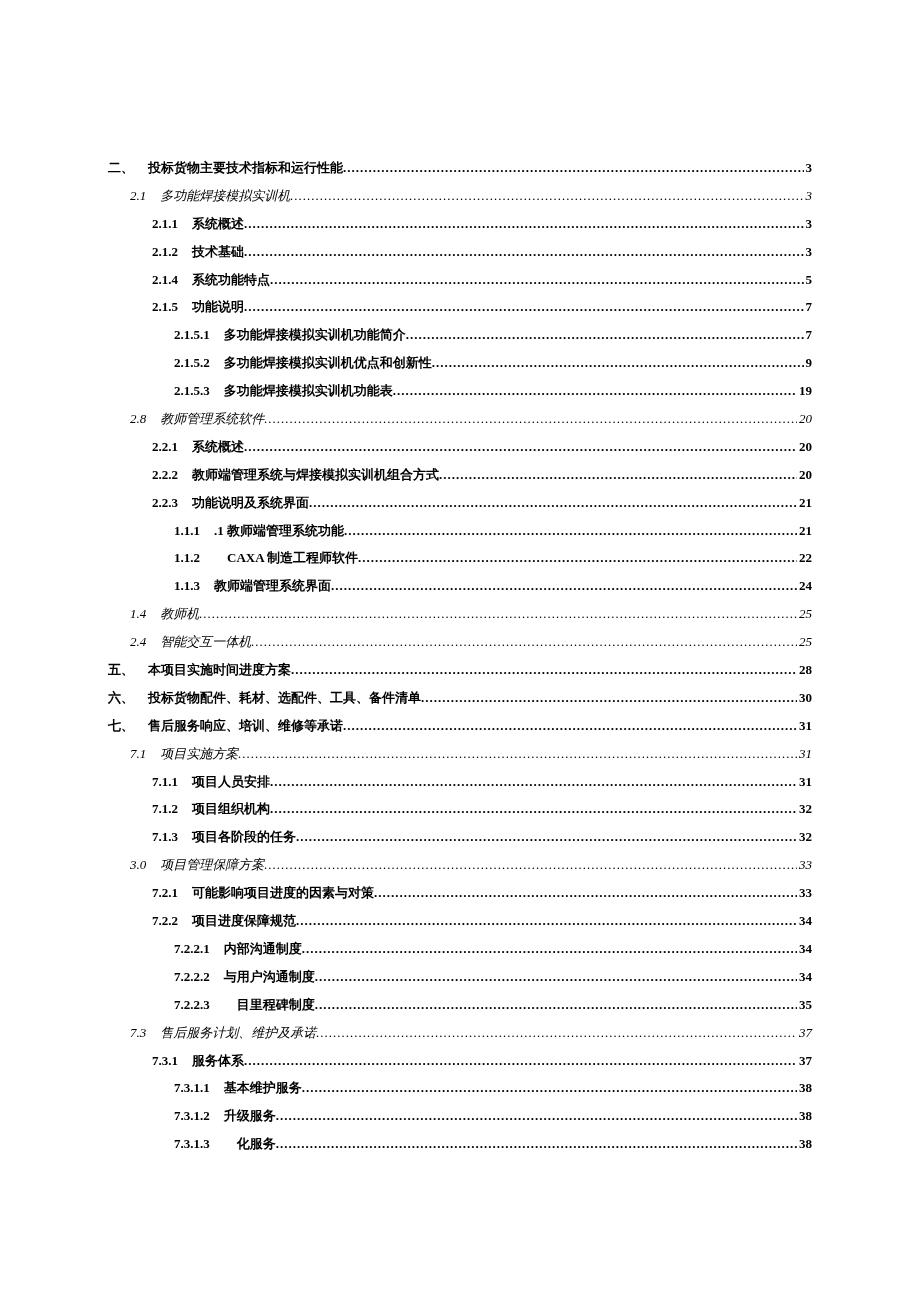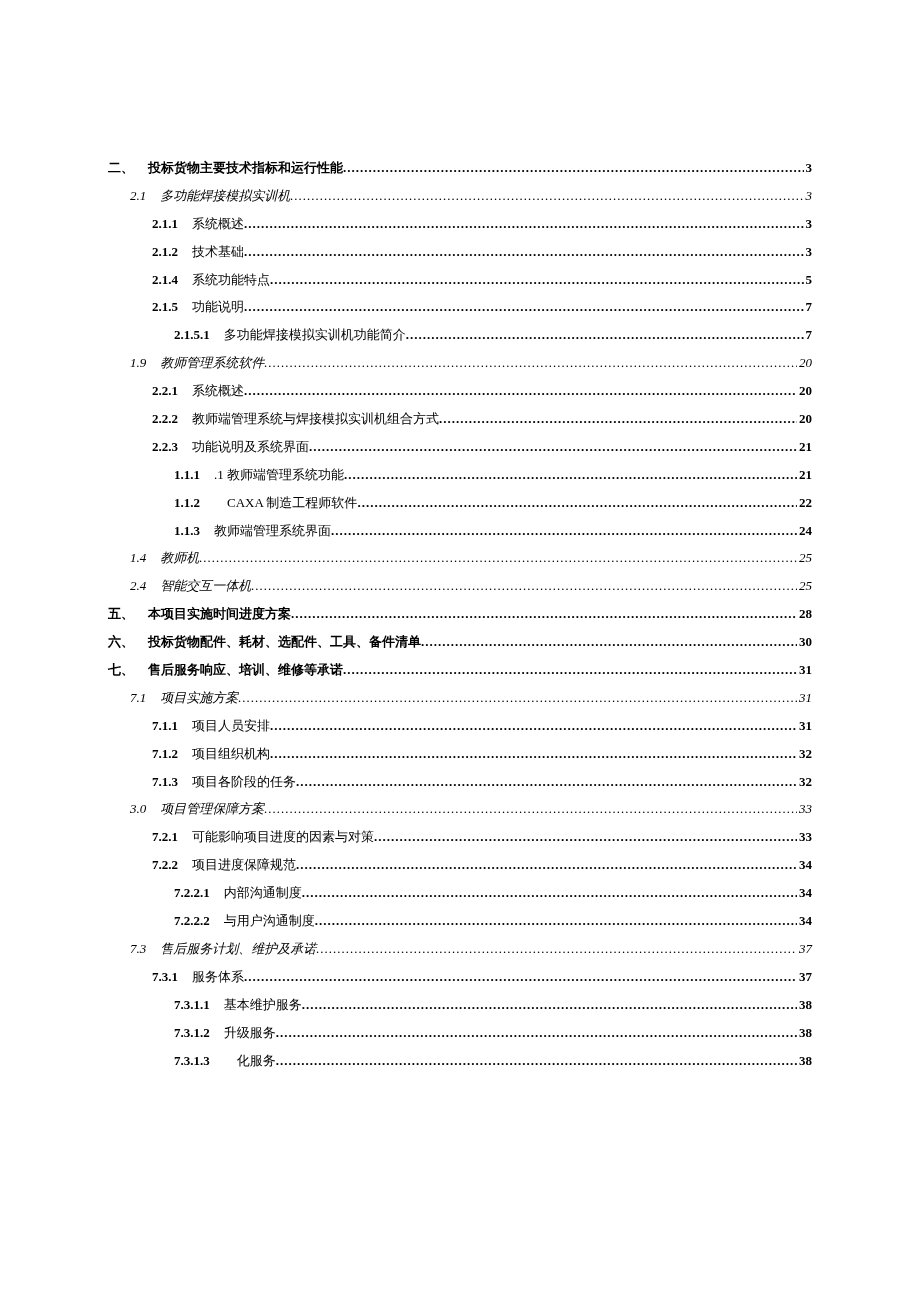--- a/index.html
+++ b/index.html
@@ -41,21 +41,21 @@
     display: inline-block;
   }
   .toc-page {
     flex: 0 0 auto;
     padding-left: 2px;
   }
   .lvl0 { padding-left: 0; font-weight: bold; }
   .lvl1 { padding-left: 22px; font-style: italic; text-align: center; }
   .lvl2 { padding-left: 44px; font-weight: bold; }
   .lvl3 { padding-left: 66px; font-weight: bold; }
-  .lvl2 .toc-title, .lvl3 .toc-title { font-weight: normal; }
+  .lvl2 .toc-title, .lvl3 .toc-title { font-weight: bold; }
   .lvl2 .toc-num, .lvl3 .toc-num { font-weight: bold; }
   .italic { font-style: italic; }
 </style>
 </head>
 <body>
 
 <div class="page">
   <div id="toc-container">
       <div class="toc-line lvl0">
         <span class="toc-num">二、</span>
@@ -92,22 +92,34 @@
         <span class="toc-title">功能说明</span>
         <span class="toc-dots"></span>
         <span class="toc-page">7</span>
       </div>
       <div class="toc-line lvl3">
         <span class="toc-num">2.1.5.1</span>
         <span class="toc-title">多功能焊接模拟实训机功能简介</span>
         <span class="toc-dots"></span>
         <span class="toc-page">7</span>
       </div>
-      <div class="toc-line lvl1">
-        <span class="toc-num">1.9</span>
+      <div class="toc-line lvl3">
+        <span class="toc-num">2.1.5.2</span>
+        <span class="toc-title">多功能焊接模拟实训机优点和创新性</span>
+        <span class="toc-dots"></span>
+        <span class="toc-page">9</span>
+      </div>
+      <div class="toc-line lvl3">
+        <span class="toc-num">2.1.5.3</span>
+        <span class="toc-title">多功能焊接模拟实训机功能表</span>
+        <span class="toc-dots"></span>
+        <span class="toc-page">19</span>
+      </div>
+      <div class="toc-line lvl1">
+        <span class="toc-num">2.8</span>
         <span class="toc-title">教师管理系统软件</span>
         <span class="toc-dots"></span>
         <span class="toc-page italic">20</span>
       </div>
       <div class="toc-line lvl2">
         <span class="toc-num">2.2.1</span>
         <span class="toc-title">系统概述</span>
         <span class="toc-dots"></span>
         <span class="toc-page">20</span>
       </div>
@@ -217,20 +229,26 @@
         <span class="toc-num">7.2.2.1</span>
         <span class="toc-title">内部沟通制度</span>
         <span class="toc-dots"></span>
         <span class="toc-page">34</span>
       </div>
       <div class="toc-line lvl3">
         <span class="toc-num">7.2.2.2</span>
         <span class="toc-title">与用户沟通制度</span>
         <span class="toc-dots"></span>
         <span class="toc-page">34</span>
+      </div>
+      <div class="toc-line lvl3">
+        <span class="toc-num">7.2.2.3</span>
+        <span class="toc-title">　目里程碑制度</span>
+        <span class="toc-dots"></span>
+        <span class="toc-page">35</span>
       </div>
       <div class="toc-line lvl1">
         <span class="toc-num">7.3</span>
         <span class="toc-title">售后服务计划、维护及承诺</span>
         <span class="toc-dots"></span>
         <span class="toc-page italic">37</span>
       </div>
       <div class="toc-line lvl2">
         <span class="toc-num">7.3.1</span>
         <span class="toc-title">服务体系</span>

